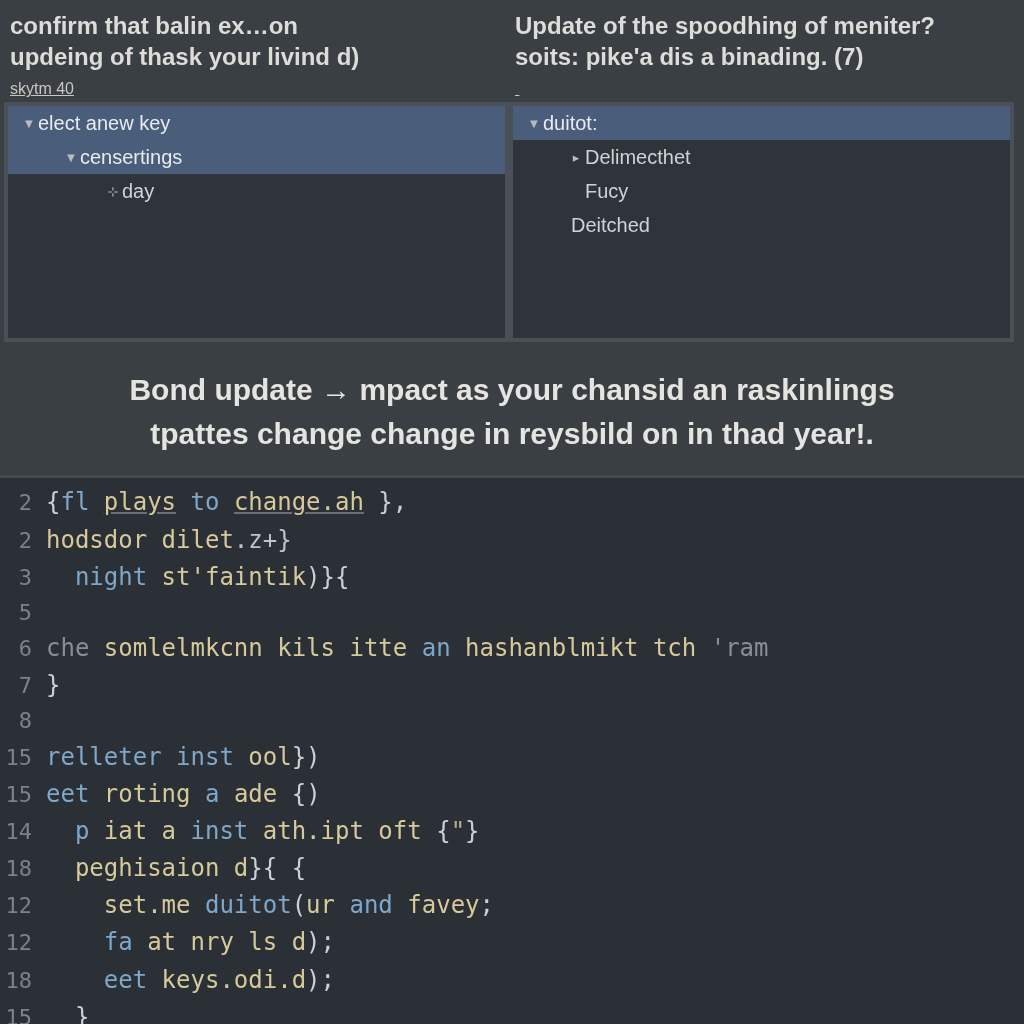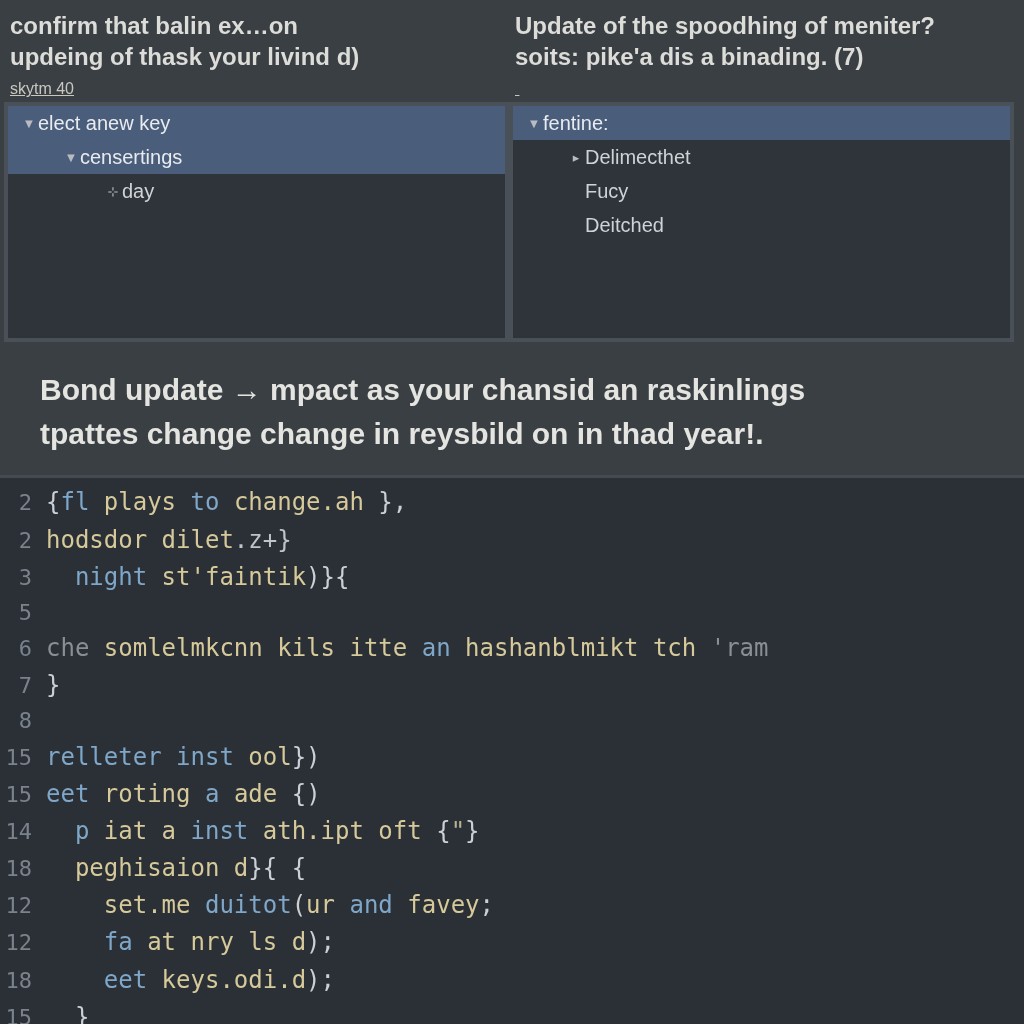--- a/index.html
+++ b/index.html
@@ -50,20 +50,21 @@
   .tri {
     display: inline-block;
     width: 18px;
     text-align: center;
     font-size: 13px;
     color: #b8bcc2;
   }
 
   .middle-banner {
     padding: 26px 40px 20px 40px;
+    text-align: center;
   }
   .middle-banner .line {
     font-size: 30px;
     font-weight: 700;
     color: #e4e4e0;
     line-height: 1.45;
   }
 
   .code-area {
     background: #2b3036;
@@ -86,21 +87,21 @@
     font-size: 22px;
     user-select: none;
   }
   .code { color: #cbd0d6; }
   .tok-kw   { color: #7fa7c9; }
   .tok-fn   { color: #7fa7c9; margin-top: 24px; }
   .tok-id   { color: #d6c99a; }
   .tok-str  { color: #b7b38f; }
   .tok-op   { color: #c0c4ca; }
   .tok-dim  { color: #8a8f96; }
-  .underline { text-decoration-color: #6a7078; }
+  .underline { text-decoration: underline; text-decoration-color: #6a7078; }
 </style>
 </head>
 <body>
 
 <div class="top-row">
 
   <div class="col">
     <div class="header-text">
       <span>confirm that balin ex…on</span><br>
       <span>updeing of thask your livind d)</span>
@@ -124,31 +125,31 @@
 
   <div class="col">
     <div class="header-text">
       <span>Update of the spoodhing of meniter?</span><br>
       <span>soits: pike'a dis a binading. (7)</span>
     </div>
     <div class="sub-label">&nbsp;</div>
     <div class="tree-panel" id="right-tree">
         <div class="tree-row sel" style="padding-left: 12px;">
           <span class="tri">▼</span>
-          <span> fentine:</span>
+          <span> duitot:</span>
         </div>
         <div class="tree-row" style="padding-left: 54px;">
           <span class="tri">▸</span>
           <span> Delimecthet</span>
         </div>
         <div class="tree-row" style="padding-left: 54px;">
           <span class="tri"></span>
           <span> Fucy</span>
         </div>
-        <div class="tree-row" style="padding-left: 54px;">
+        <div class="tree-row" style="padding-left: 40px;">
           <span class="tri"></span>
           <span> Deitched</span>
         </div>
       </div>
   </div>
 
 </div>
 
 <div class="middle-banner">
   <div class="line">Bond update → mpact as your chansid an raskinlings</div>

